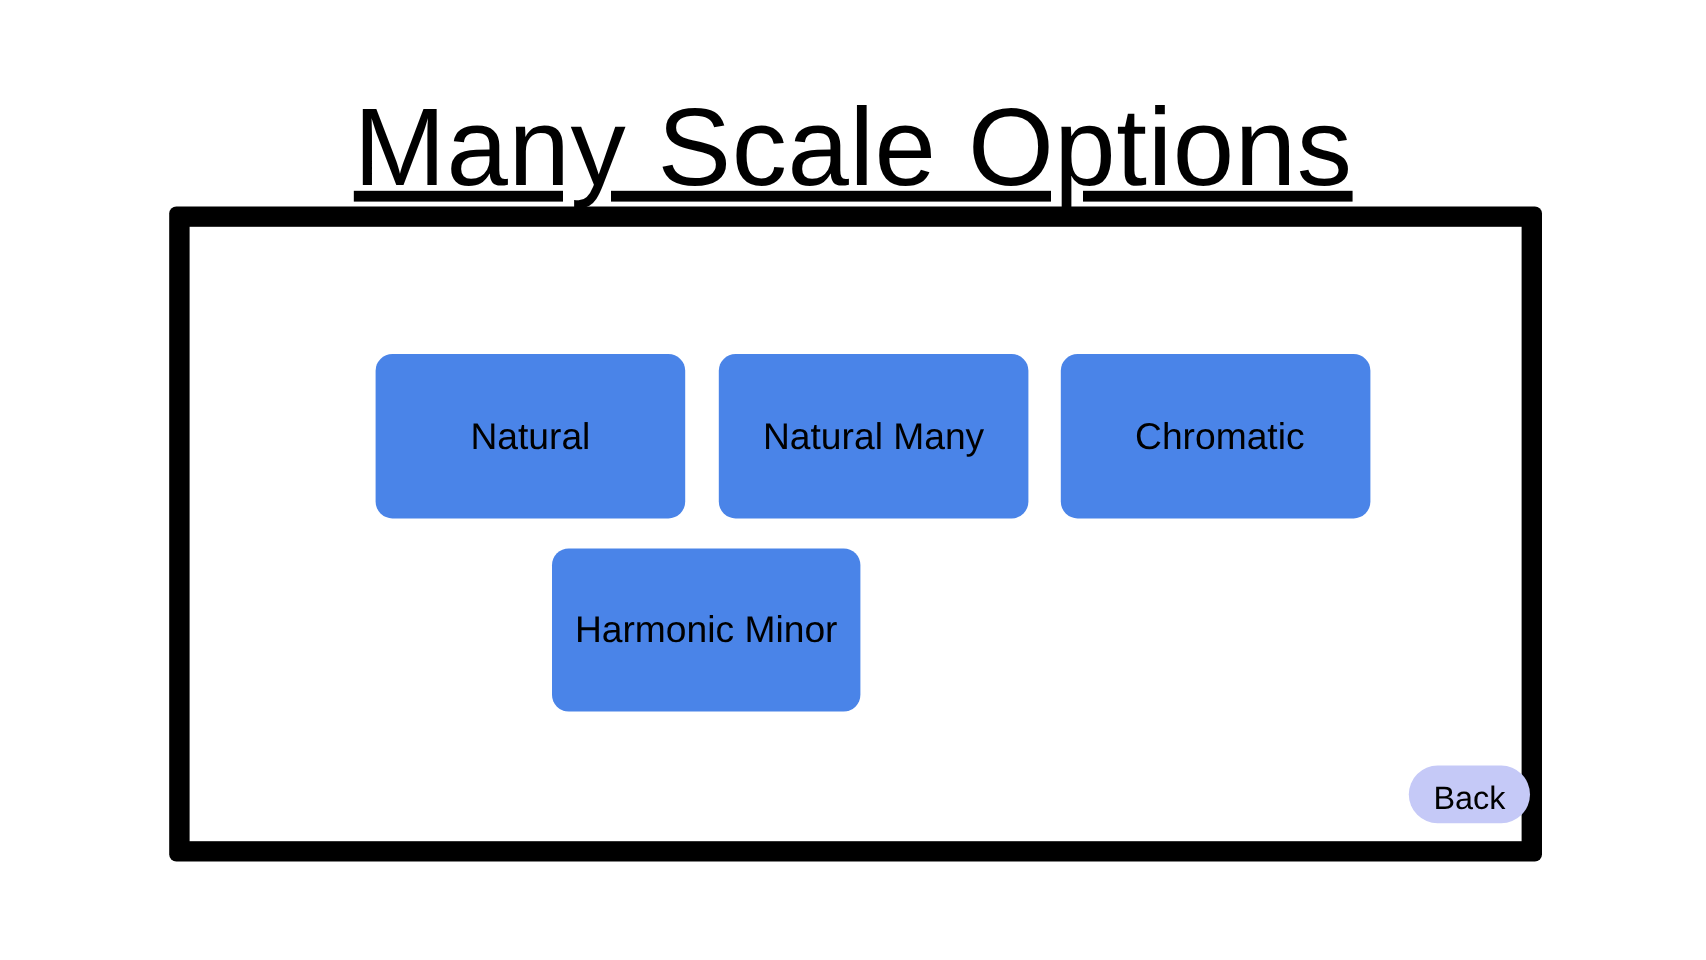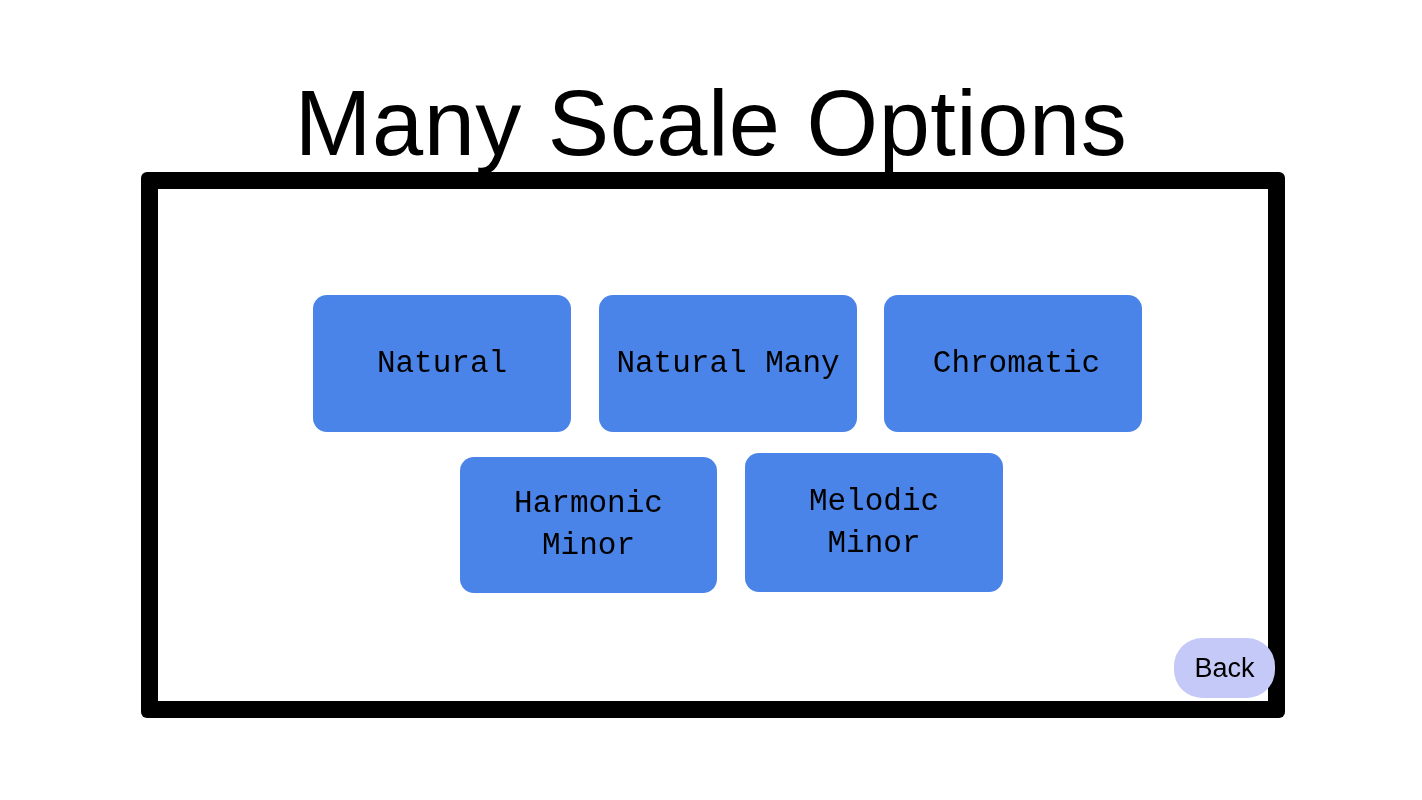--- a/index.html
+++ b/index.html
@@ -22,20 +22,21 @@
     left: 0;
     width: 1422px;
     text-align: center;
     font-family: "Liberation Sans", sans-serif;
     font-size: 92px;
     font-weight: 300;
     letter-spacing: 0.5px;
     color: #000000;
     line-height: 110px;
     white-space: nowrap;
+    text-decoration: underline;
   }
 
   
   .panel-frame {
     position: absolute;
     left: 141px;
     top: 172px;
     width: 1144px;
     height: 546px;
     background: #000000;
@@ -52,21 +53,21 @@
     box-sizing: border-box;
   }
 
   
   .scale-btn {
     position: absolute;
     background: #4a84e8;
     border: none;
     border-radius: 14px;
     color: #000000;
-    font-family: Liberation Mono, monospace;
+    font-family: Liberation Sans, sans-serif;
     font-size: 31px;
     font-weight: 400;
     line-height: 42px;
     text-align: center;
     display: flex;
     align-items: center;
     justify-content: center;
     padding: 0 10px;
     box-sizing: border-box;
     cursor: pointer;
@@ -83,21 +84,21 @@
   
   .btn-harmonic-minor { left: 302px; top: 268px; width: 257px; height: 136px; text-align: center; }
   .btn-melodic-minor  { left: 587px; top: 264px; width: 258px; height: 139px; }
 
   
   .back-btn {
     position: absolute;
     left: 1016px;
     top: 449px;
     width: 101px;
-    height: 60px;
+    height: 48px;
     background: #c5c9f7;
     border: none;
     border-radius: 28px;
     color: #000000;
     font-family: "Liberation Sans", sans-serif;
     font-size: 27px;
     font-weight: 400;
     text-align: center;
     line-height: 55px;
     cursor: pointer;
@@ -121,20 +122,17 @@
     </button>
 
     <button class="scale-btn btn-chromatic">
       <span class="btn-label">Chromatic</span>
     </button>
 
     <button class="scale-btn btn-harmonic-minor">
       <span class="btn-label">Harmonic Minor</span>
     </button>
 
-    <button class="scale-btn btn-melodic-minor">
-      <span class="btn-label">Melodic Minor</span>
-    </button>
 
     <button class="back-btn">Back</button>
 
   </div>
 </div>
 
 </body></html>

